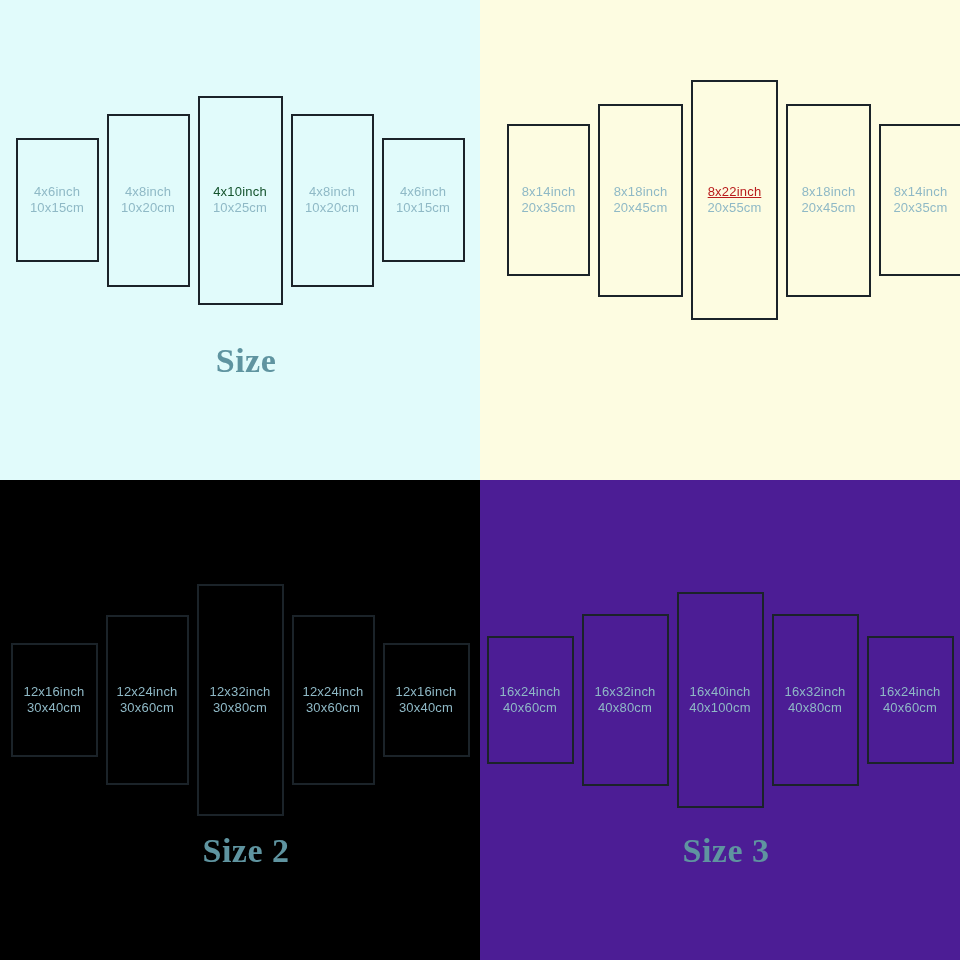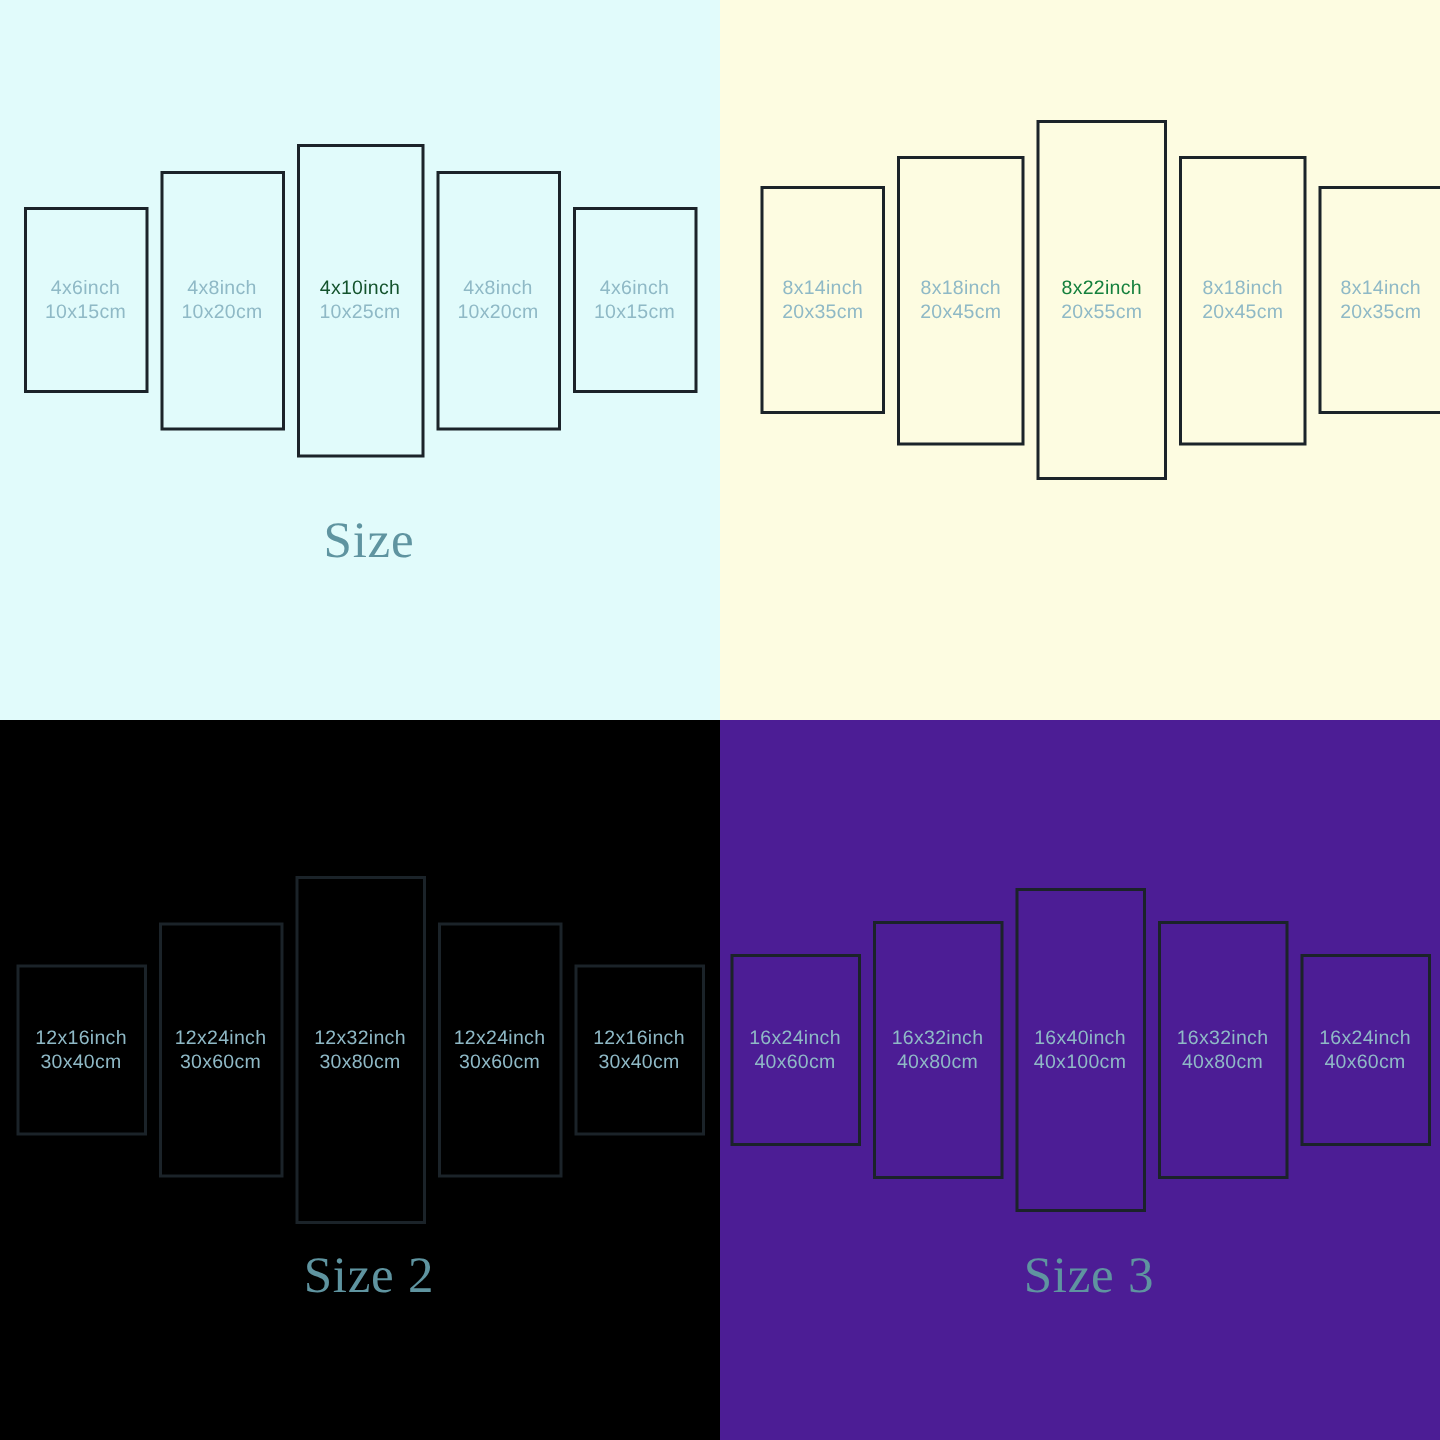--- a/index.html
+++ b/index.html
@@ -21,21 +21,21 @@
          border:2px solid #1b2329;background:transparent;
          display:flex;flex-direction:column;align-items:center;justify-content:center;
          flex:0 0 auto;}
 
   .panel + .panel{margin-left:8px;justify-content:center;}
 
   .lbl{color:#8fb9c6;font-size:13px;line-height:16px;white-space:nowrap;
        letter-spacing:.2px;text-align:center;}
 
   .title{position:absolute;left:0;right:0;text-align:center;
-         font-family:"Liberation Serif",serif;font-weight:normal;
+         font-family:"Liberation Serif",serif;font-weight:bold;
          font-size:34px;color:#5f94a0;letter-spacing:.5px;margin-left:12px;}
   .q-top .title{top:342px;}
   .q-bot .title{top:828px;}
   .q-bot .title{top:352px;}
 </style>
 </head>
 <body>
 
 <div id="board">
     <div class="quad q-top" style="background: rgb(225, 251, 251);">
@@ -67,21 +67,21 @@
       <div class="panels">
         <div class="panel" style="width: 83px; height: 152px; border-color: rgb(27, 35, 41);">
           <div class="lbl" style="color: rgb(143, 185, 198);">8x14inch</div>
           <div class="lbl" style="color: rgb(143, 185, 198);">20x35cm</div>
         </div>
         <div class="panel" style="width: 85px; height: 193px; border-color: rgb(27, 35, 41);">
           <div class="lbl" style="color: rgb(143, 185, 198);">8x18inch</div>
           <div class="lbl" style="color: rgb(143, 185, 198);">20x45cm</div>
         </div>
         <div class="panel" style="width: 87px; height: 240px; border-color: rgb(27, 35, 41);">
-          <div class="lbl" style="color: #15803d;">8x22inch</div>
+          <div class="lbl" style="color: #b91c1c; text-decoration: underline;">8x22inch</div>
           <div class="lbl" style="color: rgb(143, 185, 198);">20x55cm</div>
         </div>
         <div class="panel" style="width: 85px; height: 193px; border-color: rgb(27, 35, 41);">
           <div class="lbl" style="color: rgb(143, 185, 198);">8x18inch</div>
           <div class="lbl" style="color: rgb(143, 185, 198);">20x45cm</div>
         </div>
         <div class="panel" style="width: 83px; height: 152px; border-color: rgb(27, 35, 41);">
           <div class="lbl" style="color: rgb(143, 185, 198);">8x14inch</div>
           <div class="lbl" style="color: rgb(143, 185, 198);">20x35cm</div>
         </div>

